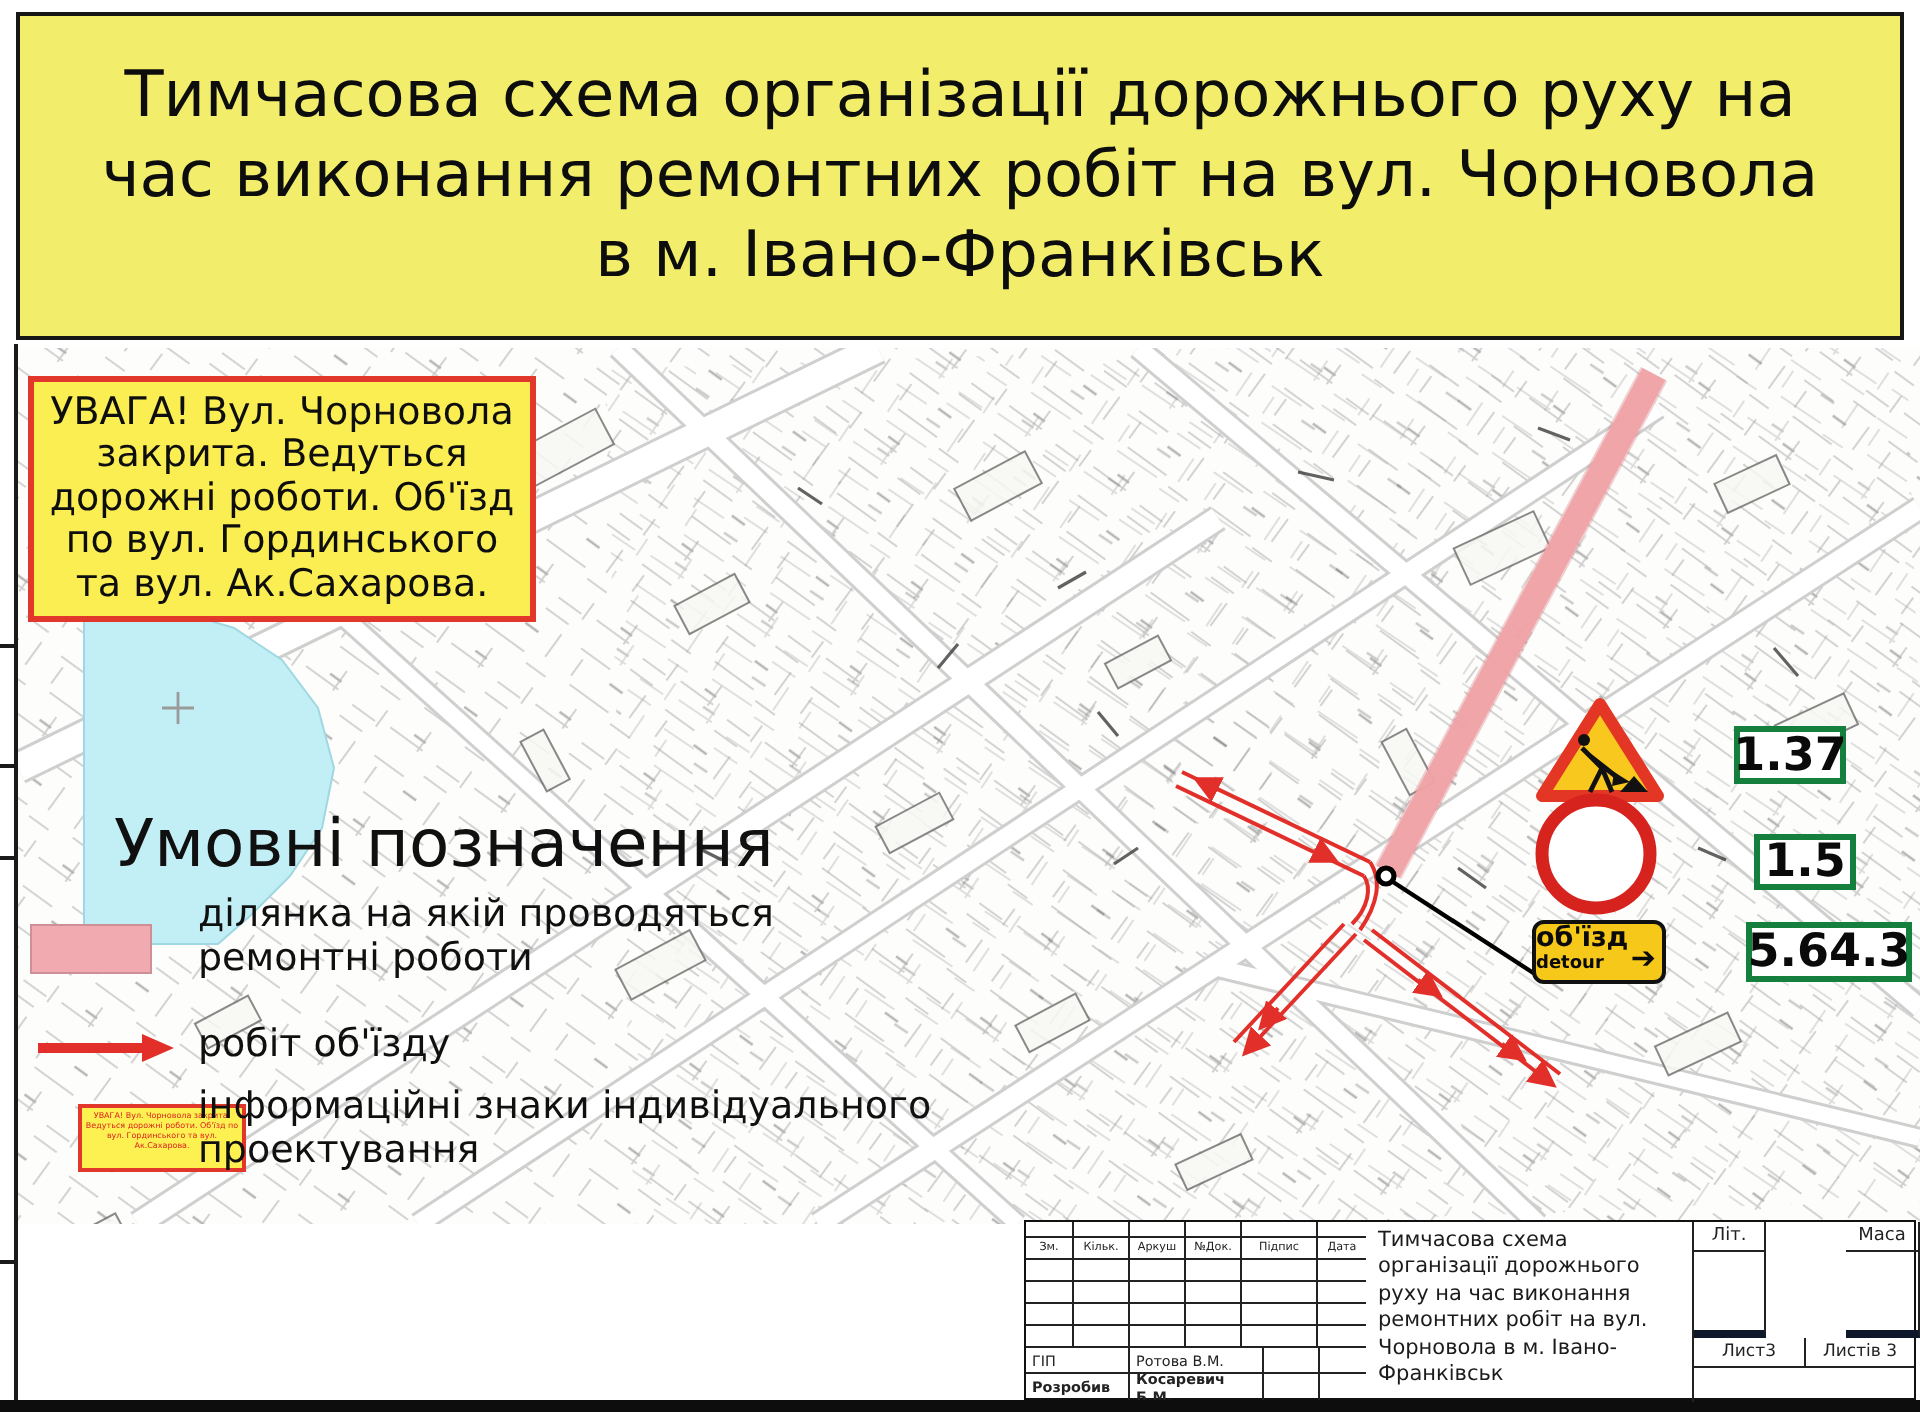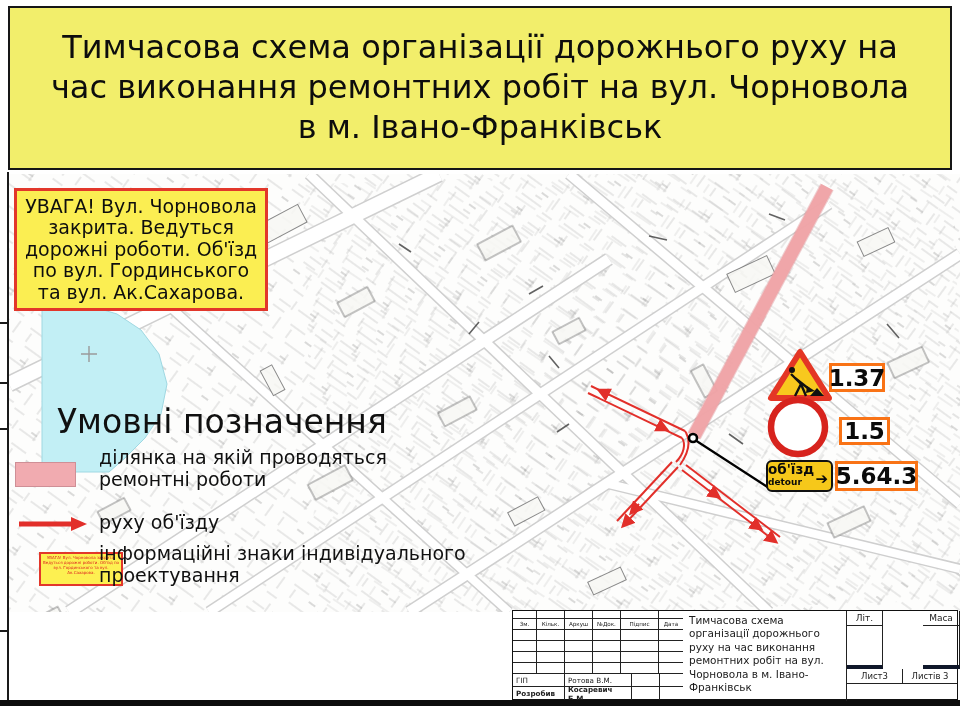--- a/index.html
+++ b/index.html
@@ -27,22 +27,22 @@
   .lg1{left:90px;top:272px;width:330px;}
   .lg2{left:90px;top:337px;width:330px;}
   .lg3{left:90px;top:368px;width:370px;}
   .swatch{position:absolute;left:6px;top:288px;width:61px;height:25px;background:#f1abb0;
           border:1px solid #cf8f96;box-sizing:border-box;}
   .lg-arrow{position:absolute;left:8px;top:342px;}
   .mini-sign{position:absolute;left:30px;top:378px;width:84px;height:34px;background:#fdf051;
              border:2px solid #e2372b;box-sizing:border-box;overflow:hidden;
              font-size:4px;line-height:1.25;color:#d22;text-align:center;padding-top:1px;}
   
-  .code-box{position:absolute;background:#fff;border:3px solid #f97316;box-sizing:border-box;
-            display:flex;align-items:center;justify-content:center;font-weight:600;color:#0a0a0a;}
+  .code-box{position:absolute;background:#fff;border:3px solid #15803d;box-sizing:border-box;
+            display:flex;align-items:center;justify-content:center;font-weight:600;color:#0a0a0a;margin-left:38px;}
   .code-137{left:820px;top:189px;width:56px;height:29px;font-size:23px;}
   .code-31{left:830px;top:243px;width:51px;height:28px;font-size:23px;}
   .code-5643{left:826px;top:287px;width:83px;height:30px;font-size:23px;}
   
   .detour-plate{position:absolute;left:757px;top:286px;width:67px;height:32px;background:#f6c81a;
                 border:2.5px solid #111;border-radius:6px;box-sizing:border-box;padding:1px 0 0 0;}
   .detour-word{font-size:13.5px;font-weight:700;color:#0a0a0a;line-height:1.0;}
   .detour-sub{font-size:9px;font-weight:700;color:#0a0a0a;line-height:1.0;margin-top:1px;}
   .detour-arrow{position:absolute;right:3px;top:8px;font-size:15px;font-weight:700;color:#0a0a0a;}
   
@@ -189,21 +189,21 @@
 
     <div class="legend-title">Умовні позначення</div>
 
     <div class="swatch"></div>
     <div class="legend-label lg1">ділянка на якій проводяться ремонтні роботи</div>
 
     <svg class="lg-arrow" width="72" height="16" viewBox="0 0 72 16">
       <path d="M2 8 L56 8" stroke="#e22f2a" stroke-width="5" fill="none"></path>
       <polygon points="54,1 70,8 54,15" fill="#e22f2a"></polygon>
     </svg>
-    <div class="legend-label lg2">руху об'їзду</div>
+    <div class="legend-label lg2">робіт об'їзду</div>
 
     <div class="mini-sign">
       <span>УВАГА! Вул. Чорновола закрита. Ведуться дорожні роботи. Об'їзд по вул. Гординського та вул. Ак.Сахарова.</span>
     </div>
     <div class="legend-label lg3">інформаційні знаки індивідуального проектування</div>
 
     <div class="code-box code-137">1.37</div>
     <div class="code-box code-31">1.5</div>
     <div class="code-box code-5643">5.64.3</div>
 

